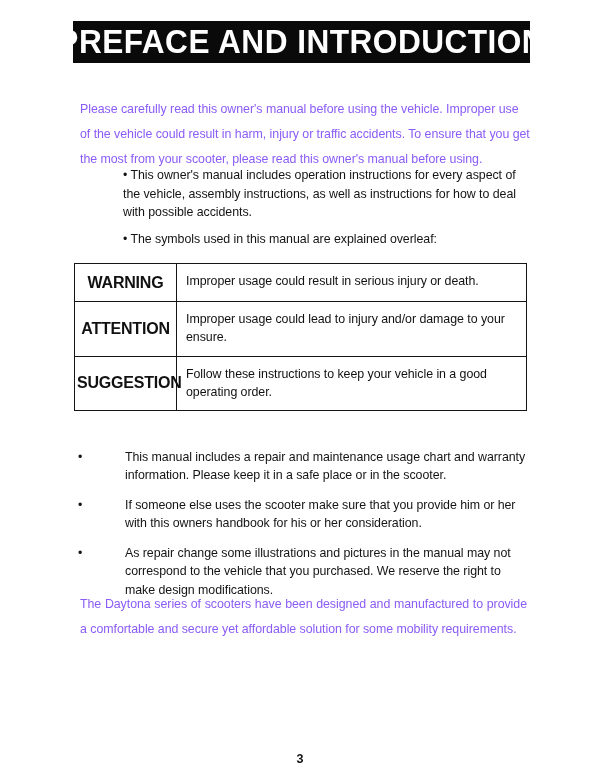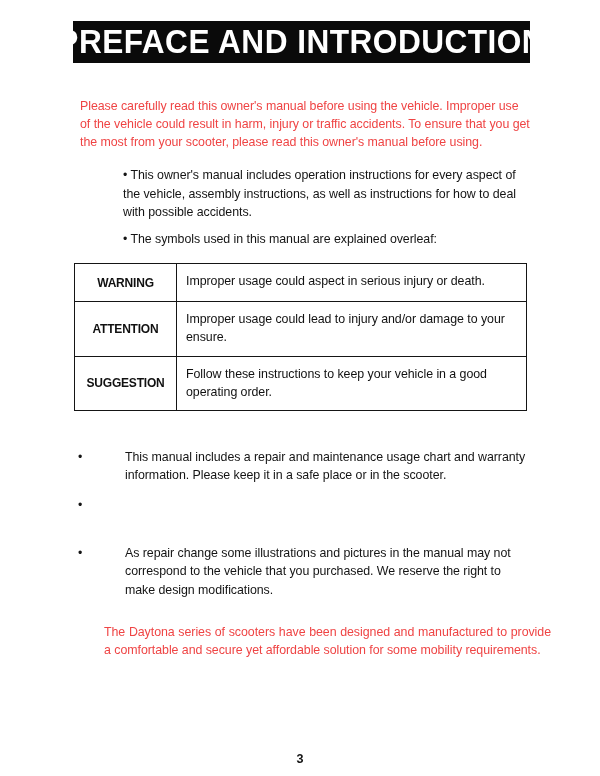--- a/index.html
+++ b/index.html
@@ -47,22 +47,22 @@
     transform: scaleX(0.93);
     transform-origin: center center;
     white-space: nowrap;
     padding-bottom: 2px;
   }
 
   
   .body-text {
     position: absolute;
     font-size: 12.4px;
-    line-height: 18px;
-    color: #ef4444;
+    line-height: 25px;
+    color: #8b5cf6;
     letter-spacing: -0.05px;
   }
 
   #intro-paragraph {
     left: 80px;
     top: 85px;
     width: 450px;
   }
 
   .sub-bullet {
@@ -89,21 +89,21 @@
   .symbols-table td {
     border: 1.6px solid #151515;
     padding: 0;
     vertical-align: top;
   }
   .symbols-table td.label-cell {
     width: 97px;
     text-align: center;
     vertical-align: middle;
     font-weight: 700;
-    font-size: 12px;
+    font-size: 16px;
     letter-spacing: -0.2px;
     padding: 0 2px;
     white-space: nowrap;
   }
   .symbols-table td.desc-cell {
     font-size: 12.4px;
     line-height: 18.3px;
     padding: 8px 8px 9px 9px;
     letter-spacing: -0.05px;
   }
@@ -130,25 +130,24 @@
     line-height: 18.3px;
   }
   .hang-body { flex: 1 1 auto; }
   #hang-item-0 { top: 448px; }
   #hang-item-1 { top: 496px; }
   #hang-item-2 { top: 544px; }
 
   
   #closing-paragraph {
     left: 80px;
-    top: 611px;
+    top: 580px;
     width: 447px;
     text-align: justify;
     text-justify: inter-word;
-    margin-left: 24px;
   }
 
   
   .page-number {
     position: absolute;
     left: 0;
     right: 0;
     top: 752px;
     text-align: center;
     font-size: 12.6px;
@@ -168,40 +167,41 @@
   <p class="body-text" id="intro-paragraph">Please carefully read this owner's manual before using the vehicle. Improper use of the vehicle could result in harm, injury or traffic accidents. To ensure that you get the most from your scooter, please read this owner's manual before using.</p>
 
   <p class="sub-bullet" id="sub-bullet-0">• This owner's manual includes operation instructions for every aspect of the vehicle, assembly instructions, as well as instructions for how to deal with possible accidents.</p>
 
   <p class="sub-bullet" id="sub-bullet-1">• The symbols used in this manual are explained overleaf:</p>
 
   <table class="symbols-table">
     <tbody>
       <tr class="row-h1">
         <td class="label-cell">WARNING</td>
-        <td class="desc-cell">Improper usage could aspect in serious injury or death.</td>
+        <td class="desc-cell">Improper usage could result in serious injury or death.</td>
       </tr>
       <tr class="row-h2">
         <td class="label-cell">ATTENTION</td>
         <td class="desc-cell">Improper usage could lead to injury and/or damage to your ensure.</td>
       </tr>
       <tr class="row-h3">
         <td class="label-cell">SUGGESTION</td>
         <td class="desc-cell">Follow these instructions to keep your vehicle in a good operating order.</td>
       </tr>
     </tbody>
   </table>
 
   <div class="hang-item" id="hang-item-0">
     <span class="hang-bullet">•</span>
     <span class="hang-body">This manual includes a repair and maintenance usage chart and warranty information. Please keep it in a safe place or in the scooter.</span>
   </div>
 
   <div class="hang-item" id="hang-item-1">
     <span class="hang-bullet">•</span>
+    <span class="hang-body">If someone else uses the scooter make sure that you provide him or her with this owners handbook for his or her consideration.</span>
   </div>
 
   <div class="hang-item" id="hang-item-2">
     <span class="hang-bullet">•</span>
     <span class="hang-body">As repair change some illustrations and pictures in the manual may not correspond to the vehicle that you purchased. We reserve the right to make design modifications.</span>
   </div>
 
   <p class="body-text" id="closing-paragraph">The Daytona series of scooters have been designed and manufactured to provide a comfortable and secure yet affordable solution for some mobility requirements.</p>
 
   <div class="page-number">3</div>

